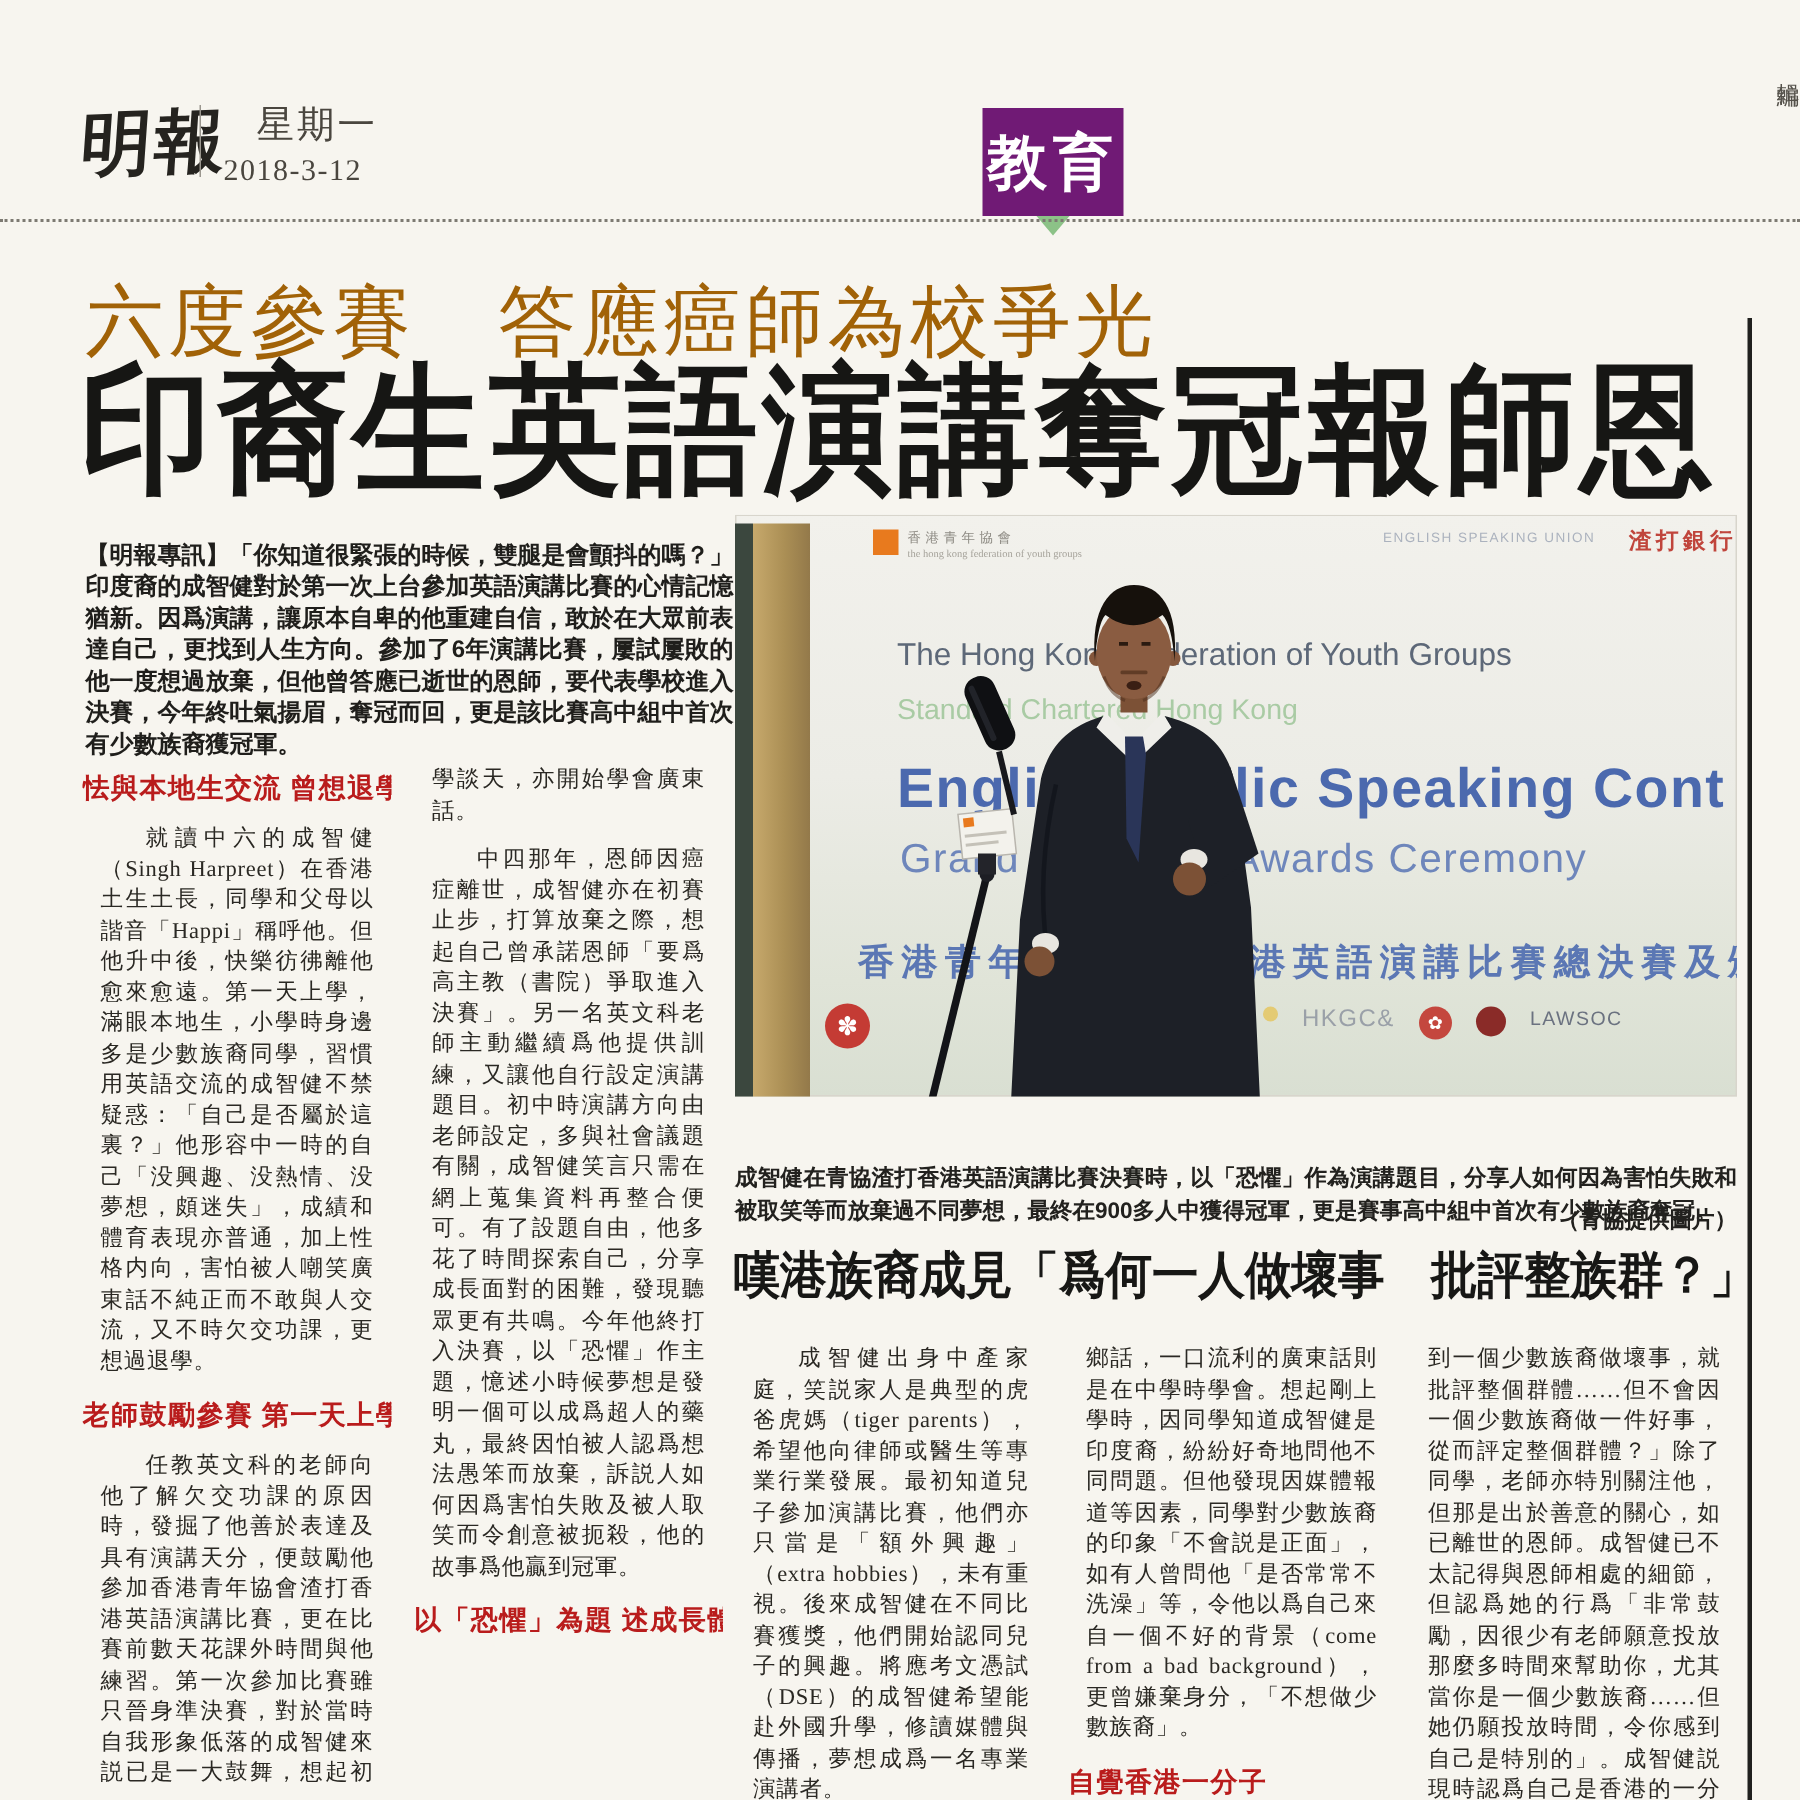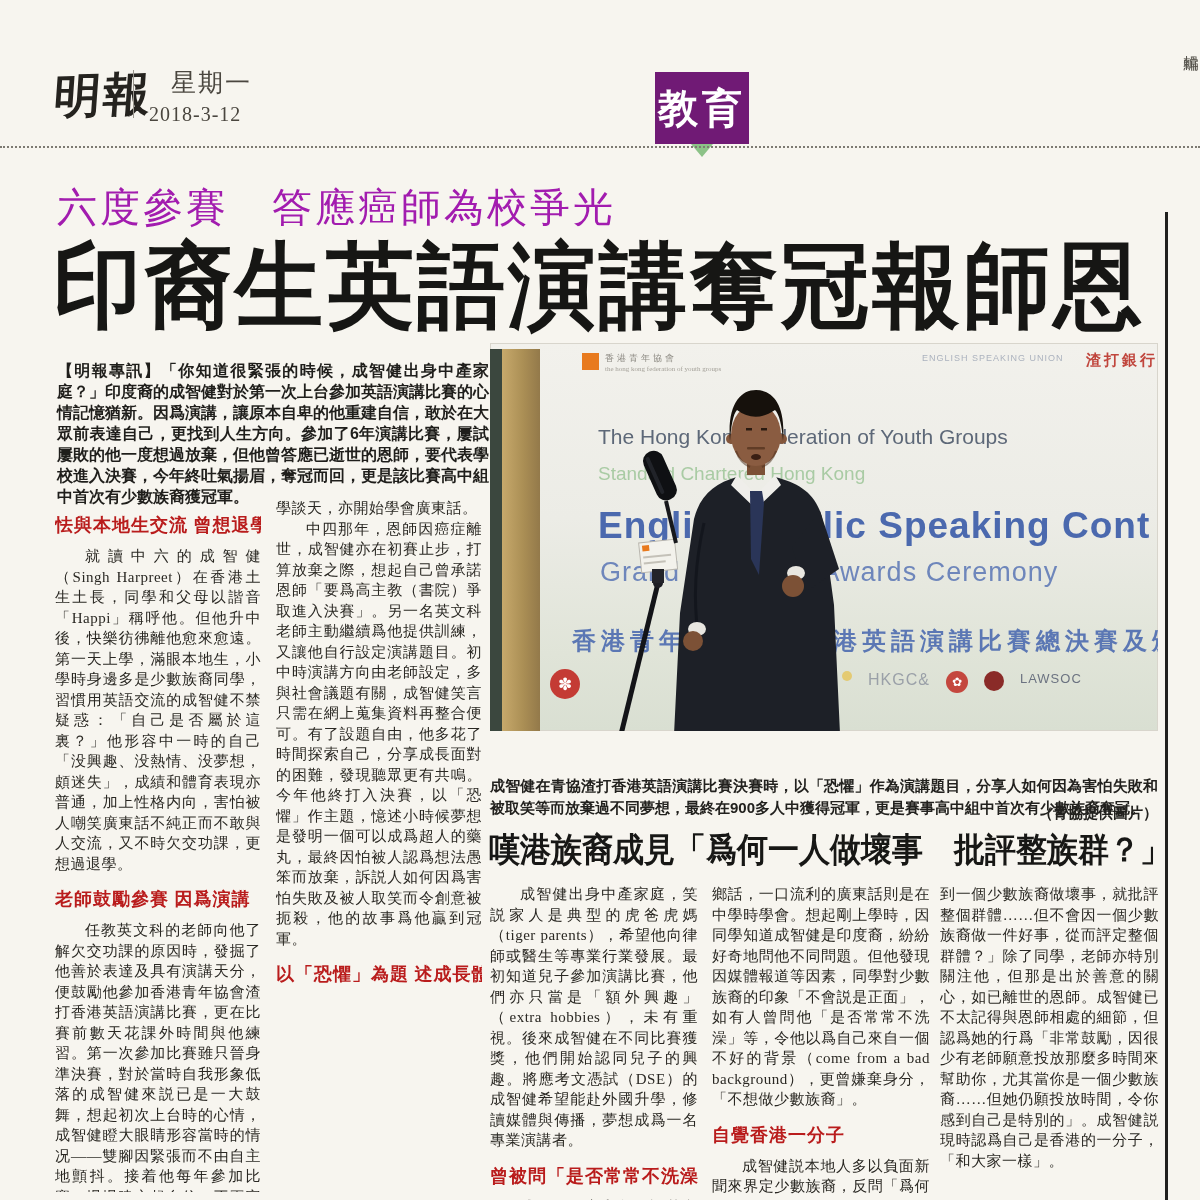--- a/index.html
+++ b/index.html
@@ -16,31 +16,31 @@
   .mast-date .dt{font-size:20px;margin-top:4px;letter-spacing:1px;font-family:"Liberation Serif",serif;}
   .badge{position:absolute;left:655px;top:72px;width:94px;height:72px;background:#701a75;
          display:flex;align-items:center;justify-content:center;color:#fff;font-size:40px;font-weight:bold;letter-spacing:4px;}
   .badge:after{content:"";position:absolute;left:50%;top:100%;margin-left:-11px;
                border:11px solid transparent;border-top:13px solid #8cc287;}
   .corner-label{position:absolute;right:0px;top:44px;writing-mode:vertical-rl;font-size:15px;color:#55524b;}
   .dotted-rule{position:absolute;left:0;right:0;top:146px;border-top:2px dotted #7d7a72;}
   .right-rule{position:absolute;left:1165px;top:212px;width:3px;height:988px;background:#20201e;}
 
   
-  .kicker{position:absolute;left:57px;top:180px;font-size:40px;color:#a21caf;letter-spacing:3px;white-space:nowrap;font-weight:500;}
+  .kicker{position:absolute;left:57px;top:180px;font-size:52px;color:#a16207;letter-spacing:3px;white-space:nowrap;font-weight:500;}
   .headline-main{position:absolute;left:53px;top:224px;font-size:88px;font-weight:900;color:#161614;
                  letter-spacing:3px;white-space:nowrap;transform:scaleY(1.06);transform-origin:top left;}
 
   
   .lead{position:absolute;left:57px;top:344px;width:432px;font-size:16px;line-height:21px;
         font-weight:bold;text-align:justify;color:#1f1e1b;}
 
   
   .bodycol{position:absolute;overflow:hidden;}
-  .bodycol p{margin:0;font-size:15px;line-height:20.5px;letter-spacing:.5px;text-align:justify;color:#2a2823;}
+  .bodycol p{margin:12px;font-size:15px;line-height:20.5px;letter-spacing:.5px;text-align:justify;color:#2a2823;}
   .bodycol p.ind{text-indent:2em;}
   .bodycol h3{margin:13px 0 9px;font-size:18px;letter-spacing:1px;color:#b91c1c;white-space:nowrap;}
   .bodycol h3.first{margin-top:15px;}
   .colL1{left:55px;top:498px;width:206px;height:694px;}
   .colL2{left:276px;top:498px;width:206px;height:694px;}
   .colB1{left:490px;top:884px;width:208px;height:316px;}
   .colB2{left:712px;top:884px;width:218px;height:316px;}
   .colB3{left:940px;top:884px;width:219px;height:316px;}
 
   
@@ -93,26 +93,26 @@
     <div class="dt">2018-3-12</div>
   </div>
   <div class="badge sans">教育</div>
   <div class="corner-label">編輯</div>
   <div class="dotted-rule"></div>
   <div class="right-rule"></div>
 
   <div class="kicker sans">六度參賽　答應癌師為校爭光</div>
   <div class="headline-main sans">印裔生英語演講奪冠報師恩</div>
 
-  <p class="lead sans">【明報專訊】「你知道很緊張的時候，成智健出身中產家庭？」印度裔的成智健對於第一次上台參加英語演講比賽的心情記憶猶新。因爲演講，讓原本自卑的他重建自信，敢於在大眾前表達自己，更找到人生方向。參加了6年演講比賽，屢試屢敗的他一度想過放棄，但他曾答應已逝世的恩師，要代表學校進入決賽，今年終吐氣揚眉，奪冠而回，更是該比賽高中組中首次有少數族裔獲冠軍。</p>
+  <p class="lead sans">【明報專訊】「你知道很緊張的時候，雙腿是會顫抖的嗎？」印度裔的成智健對於第一次上台參加英語演講比賽的心情記憶猶新。因爲演講，讓原本自卑的他重建自信，敢於在大眾前表達自己，更找到人生方向。參加了6年演講比賽，屢試屢敗的他一度想過放棄，但他曾答應已逝世的恩師，要代表學校進入決賽，今年終吐氣揚眉，奪冠而回，更是該比賽高中組中首次有少數族裔獲冠軍。</p>
 
   <div class="bodycol colL1">
     <h3 class="first">怯與本地生交流 曾想退學</h3>
     <p class="ind">就讀中六的成智健（Singh Harpreet）在香港土生土長，同學和父母以諧音「Happi」稱呼他。但他升中後，快樂彷彿離他愈來愈遠。第一天上學，滿眼本地生，小學時身邊多是少數族裔同學，習慣用英語交流的成智健不禁疑惑：「自己是否屬於這裏？」他形容中一時的自己「没興趣、没熱情、没夢想，頗迷失」，成績和體育表現亦普通，加上性格内向，害怕被人嘲笑廣東話不純正而不敢與人交流，又不時欠交功課，更想過退學。</p>
-    <h3>老師鼓勵參賽 因爲演講</h3>
+    <h3>老師鼓勵參賽 第一天上學</h3>
     <p class="ind">任教英文科的老師向他了解欠交功課的原因時，發掘了他善於表達及具有演講天分，便鼓勵他參加香港青年協會渣打香港英語演講比賽，更在比賽前數天花課外時間與他練習。第一次參加比賽雖只晉身準決賽，對於當時自我形象低落的成智健來説已是一大鼓舞，想起初次上台時的心情，成智健瞪大眼睛形容當時的情况——雙腳因緊張而不由自主地顫抖。接着他每年參加比賽，慢慢建立起自信，不再害怕與同</p>
   </div>
   <div class="bodycol colL2">
     <p>學談天，亦開始學會廣東話。</p>
     <p class="ind">中四那年，恩師因癌症離世，成智健亦在初賽止步，打算放棄之際，想起自己曾承諾恩師「要爲高主教（書院）爭取進入決賽」。另一名英文科老師主動繼續爲他提供訓練，又讓他自行設定演講題目。初中時演講方向由老師設定，多與社會議題有關，成智健笑言只需在網上蒐集資料再整合便可。有了設題自由，他多花了時間探索自己，分享成長面對的困難，發現聽眾更有共鳴。今年他終打入決賽，以「恐懼」作主題，憶述小時候夢想是發明一個可以成爲超人的藥丸，最終因怕被人認爲想法愚笨而放棄，訴説人如何因爲害怕失敗及被人取笑而令創意被扼殺，他的故事爲他贏到冠軍。</p>
     <h3>以「恐懼」為題 述成長體會</h3>
   </div>
 
   <div class="photo">
     <div class="curtain-dark"></div>

